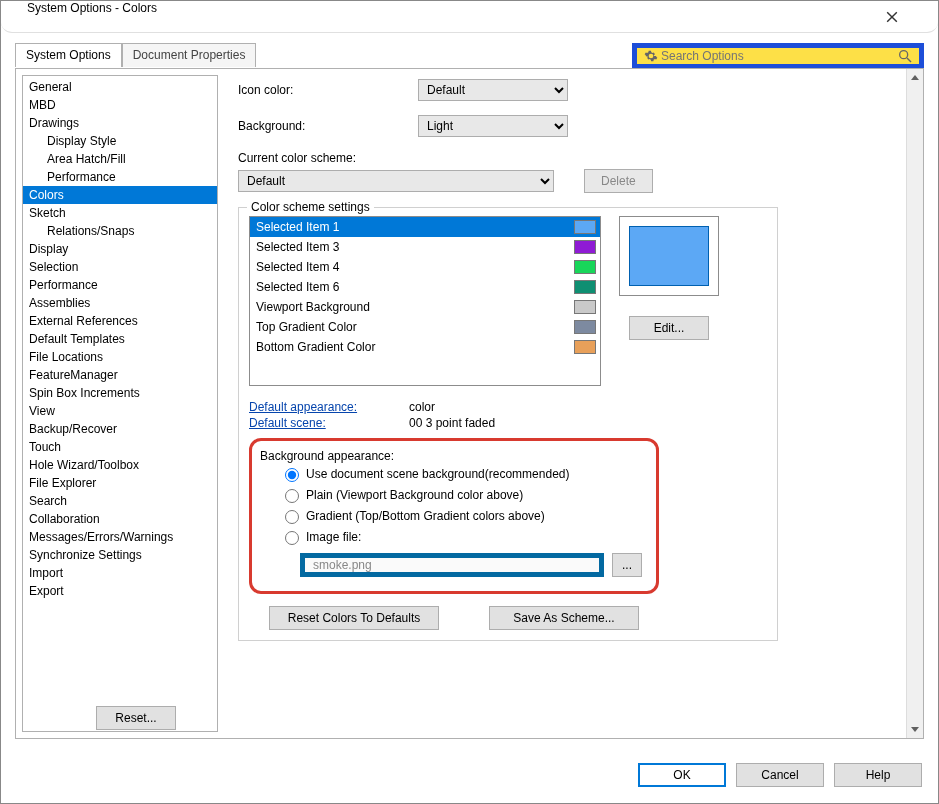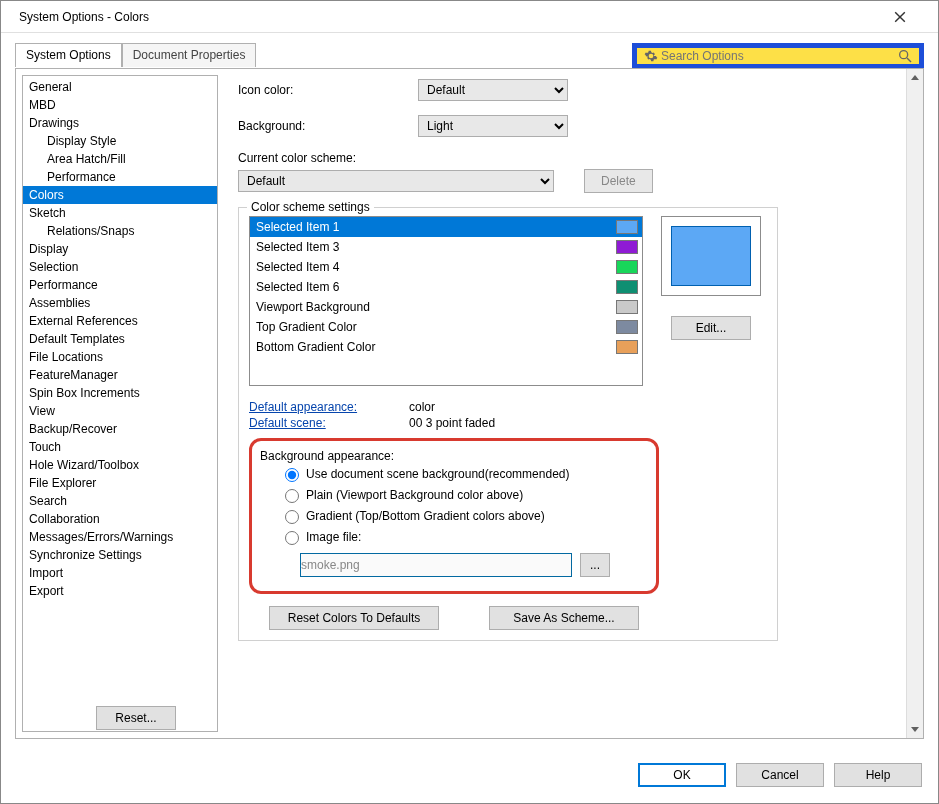--- a/index.html
+++ b/index.html
@@ -1,18 +1,18 @@
 <!DOCTYPE html>
 <html><head>
 <meta charset="utf-8">
 <style>
   * { box-sizing: border-box; font-family: "Segoe UI", Tahoma, sans-serif; font-size: 12px; }
   body { margin: 0; background: #fff; }
   .window { width: 939px; height: 804px; border: 1px solid #888; background: #fff; position: relative; display: flex; flex-direction: column; }
-  .titlebar { height: 32px; display: flex; align-items: center; padding: 0 18px; border-bottom: 1px solid #e0e0e0; }
+  .titlebar { height: 32px; display: flex; align-items: flex-start; padding: 0 26px; border-bottom: 1px solid #e0e0e0; border-radius: 11px; }
   .titlebar .title { flex: 1; font-size: 12px; }
   .titlebar .close { width: 40px; height: 100%; display: flex; align-items: center; justify-content: center; cursor: pointer; }
   .close svg { width: 12px; height: 12px; }
   .toprow { display: flex; align-items: flex-start; padding: 10px 14px 0 14px; gap: 8px; }
   .tabs { display: flex; }
   .tab { padding: 4px 10px 5px 10px; border: 1px solid #b0b0b0; border-bottom: none; background: #fff; cursor: pointer; position: relative; }
   .tab.active { background: #fff; z-index: 2; }
   .tab.inactive { background: #f5f5f5; color: #444; }
   .searchwrap { margin-left: auto; display: flex; align-items: center; border: 5px solid #1d4ed8; background: #fde047; height: 26px; padding: 0 6px; width: 292px; }
   .searchwrap input { border: none; outline: none; flex: 1; font-size: 12px; color: #777; background: transparent; }
@@ -31,37 +31,37 @@
   .row { display: flex; align-items: center; margin-bottom: 14px; }
   .row .lbl { width: 180px; }
   select.combo { height: 22px; background: #e8e8e8; border: 1px solid #adadad; padding: 1px 4px; }
   .combo.wide { width: 150px; }
   .combo.xwide { width: 316px; }
   .btn { height: 24px; padding: 0 16px; background: #e1e1e1; border: 1px solid #adadad; cursor: pointer; display:inline-flex; align-items:center; justify-content:center; }
   .btn.disabled { color: #888; background:#e8e8e8; }
   .fieldset { border: 1px solid #d0d0d0; padding: 8px 10px 10px 10px; position: relative; margin-top: 10px; }
   .fieldset > .legend { position: absolute; top: -8px; left: 8px; background: #fff; padding: 0 4px; }
   .colorlist-wrap { display: flex; gap: 18px; }
-  .colorlist { width: 394px; height: 170px; border: 1px solid #8c8c8c; overflow-y: scroll; background:#fff; }
+  .colorlist { width: 352px; height: 170px; border: 1px solid #8c8c8c; overflow-y: scroll; background:#fff; }
   .colrow { display: flex; align-items: center; height: 20px; padding-left: 6px; cursor: pointer; }
   .colrow.sel { background: #0078d7; color: #fff; }
   .colrow .swname { flex: 1; }
   .colrow .sw { width: 22px; height: 14px; border:1px solid #777; margin-right: 4px; }
   .preview-col { display:flex; flex-direction:column; align-items:center; gap: 20px; }
   .preview-box { width: 100px; height: 80px; border: 1px solid #8c8c8c; display:flex; align-items:center; justify-content:center; }
   .preview-inner { width: 80px; height: 60px; border: 1px solid #0060b0; background:#5ca8f5; }
   .links { margin-top: 14px; }
   .links .lrow { display:flex; margin-bottom: 2px; }
   .links a { color: #0645ad; text-decoration: underline; width: 160px; cursor:pointer; }
   .links .val { }
   .redbox { border: 3px solid #d83a2f; border-radius: 12px; padding: 8px 12px 14px 8px; margin-top: 8px; width: 410px; }
   .radio-row { display:flex; align-items:center; gap:4px; padding: 2px 0 2px 20px; }
   .radio-row input[type=radio] { width:14px; height:14px; }
   .imgfile { display:flex; align-items:center; gap:8px; padding-left: 40px; margin-top:6px; }
-  .imgfile input[type=text] { width: 272px; height:24px; border:1px solid #0369a1; padding:2px 0; color:#888; }
+  .imgfile input[type=text] { width: 304px; height:24px; border:5px solid #0369a1; padding:2px 8px; color:#888; }
   .browse { width:30px; height:24px; background:#e1e1e1; border:1px solid #adadad; display:flex;align-items:center;justify-content:center; cursor:pointer; }
   .btnrow { display:flex; gap: 50px; margin-top: 12px; margin-left: 20px; }
   .reset-area { position:absolute; left: 80px; bottom: 8px; }
   .dlg-buttons { display:flex; gap: 10px; justify-content:flex-end; padding: 10px 16px 16px 0; }
   .dlg-buttons .btn { width: 88px; justify-content:center; }
   .dlg-buttons .btn.primary { border: 2px solid #0078d7; background:#fff; }
 </style>
 </head>
 <body>
 

